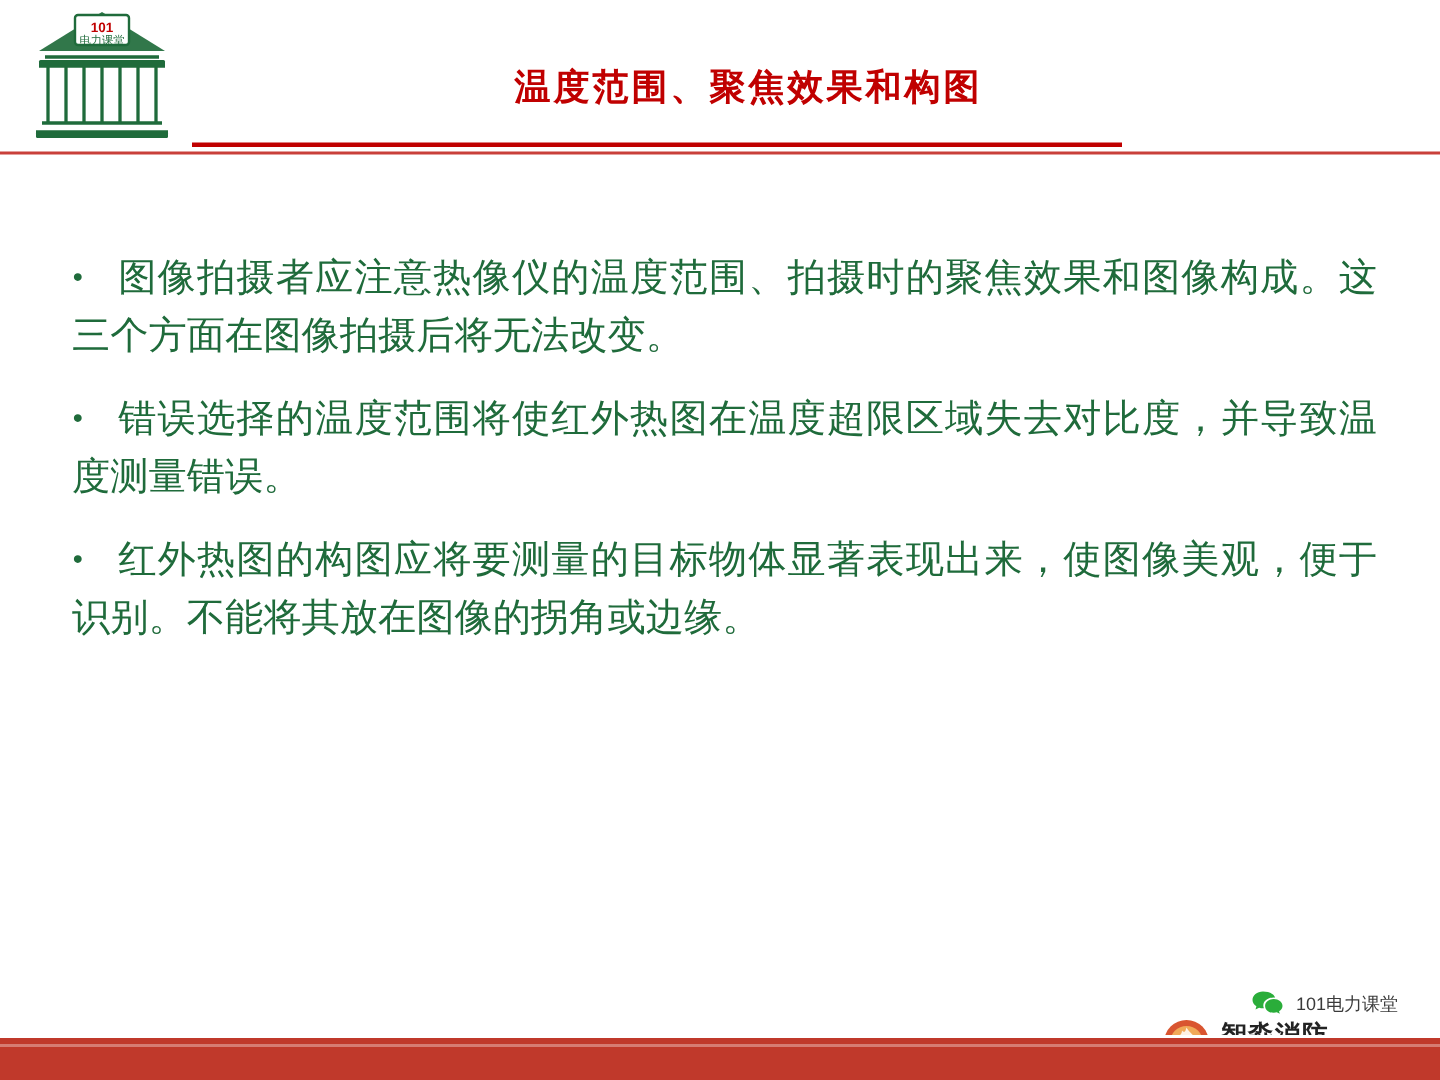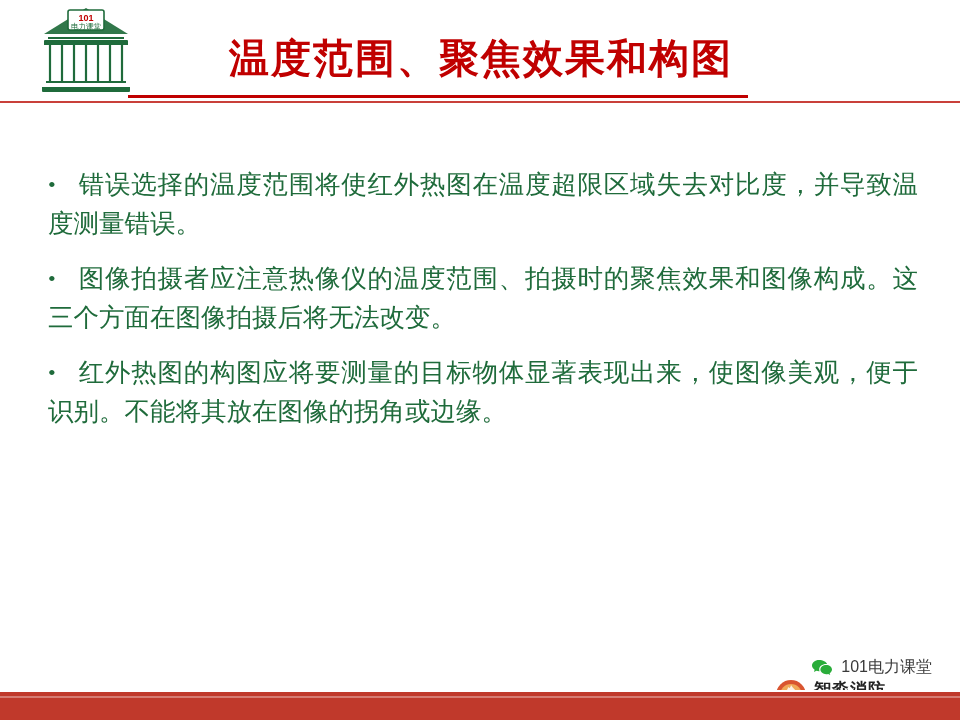--- a/index.html
+++ b/index.html
@@ -26,35 +26,35 @@
   
   .header {
     position: absolute;
     left: 0;
     top: 0;
     width: 960px;
     height: 104px;
   }
   .logo {
     position: absolute;
-    left: 32px;
+    left: 14px;
     top: 4px;
     width: 108px;
     height: 96px;
     text-align: center;
   }
   .logo svg { display: block; }
 
   .title {
     position: absolute;
-    left: 136px;
+    left: 154px;
     top: 36px;
     width: 690px;
     text-align: center;
-    font-size: 40px;
+    font-size: 24px;
     line-height: 46px;
     font-weight: bold;
     color: #c00000;
     letter-spacing: 2px;
     font-family: "Liberation Serif", "DejaVu Serif", serif;
     white-space: nowrap;
   }
   .title-rule {
     position: absolute;
     left: 128px;
@@ -127,21 +127,21 @@
     display: flex;
     align-items: center;
     gap: 8px;
   }
   .wechat .wechat-icon {
     width: 22px;
     height: 18px;
     position: relative;
   }
   .wechat .wechat-label {
-    font-size: 16px;
+    font-size: 12px;
     color: #3a3a3a;
     font-family: "Liberation Sans", sans-serif;
   }
 
   .watermark {
     position: absolute;
     right: 14px;
     bottom: 2px;
     width: 172px;
     height: 46px;
@@ -205,25 +205,25 @@
     </div>
 
     <div class="title">温度范围、聚焦效果和构图</div>
     <div class="title-rule"></div>
     <div class="header-rule"></div>
   </div>
 
   <div class="content">
 
     <div class="bullet">
+      <span class="dot">•</span><span class="txt">图像拍摄者应注意热像仪的温度范围、拍摄时的聚焦效果和图像构成。这三个方面在图像拍摄后将无法改变。</span>
+    </div>
+
+    <div class="bullet">
       <span class="dot">•</span><span class="txt">错误选择的温度范围将使红外热图在温度超限区域失去对比度，并导致温度测量错误。</span>
-    </div>
-
-    <div class="bullet">
-      <span class="dot">•</span><span class="txt">图像拍摄者应注意热像仪的温度范围、拍摄时的聚焦效果和图像构成。这三个方面在图像拍摄后将无法改变。</span>
     </div>
 
 
     <div class="bullet">
       <span class="dot">•</span><span class="txt">红外热图的构图应将要测量的目标物体显著表现出来，使图像美观，便于识别。不能将其放在图像的拐角或边缘。</span>
     </div>
 
 
   </div>
 

